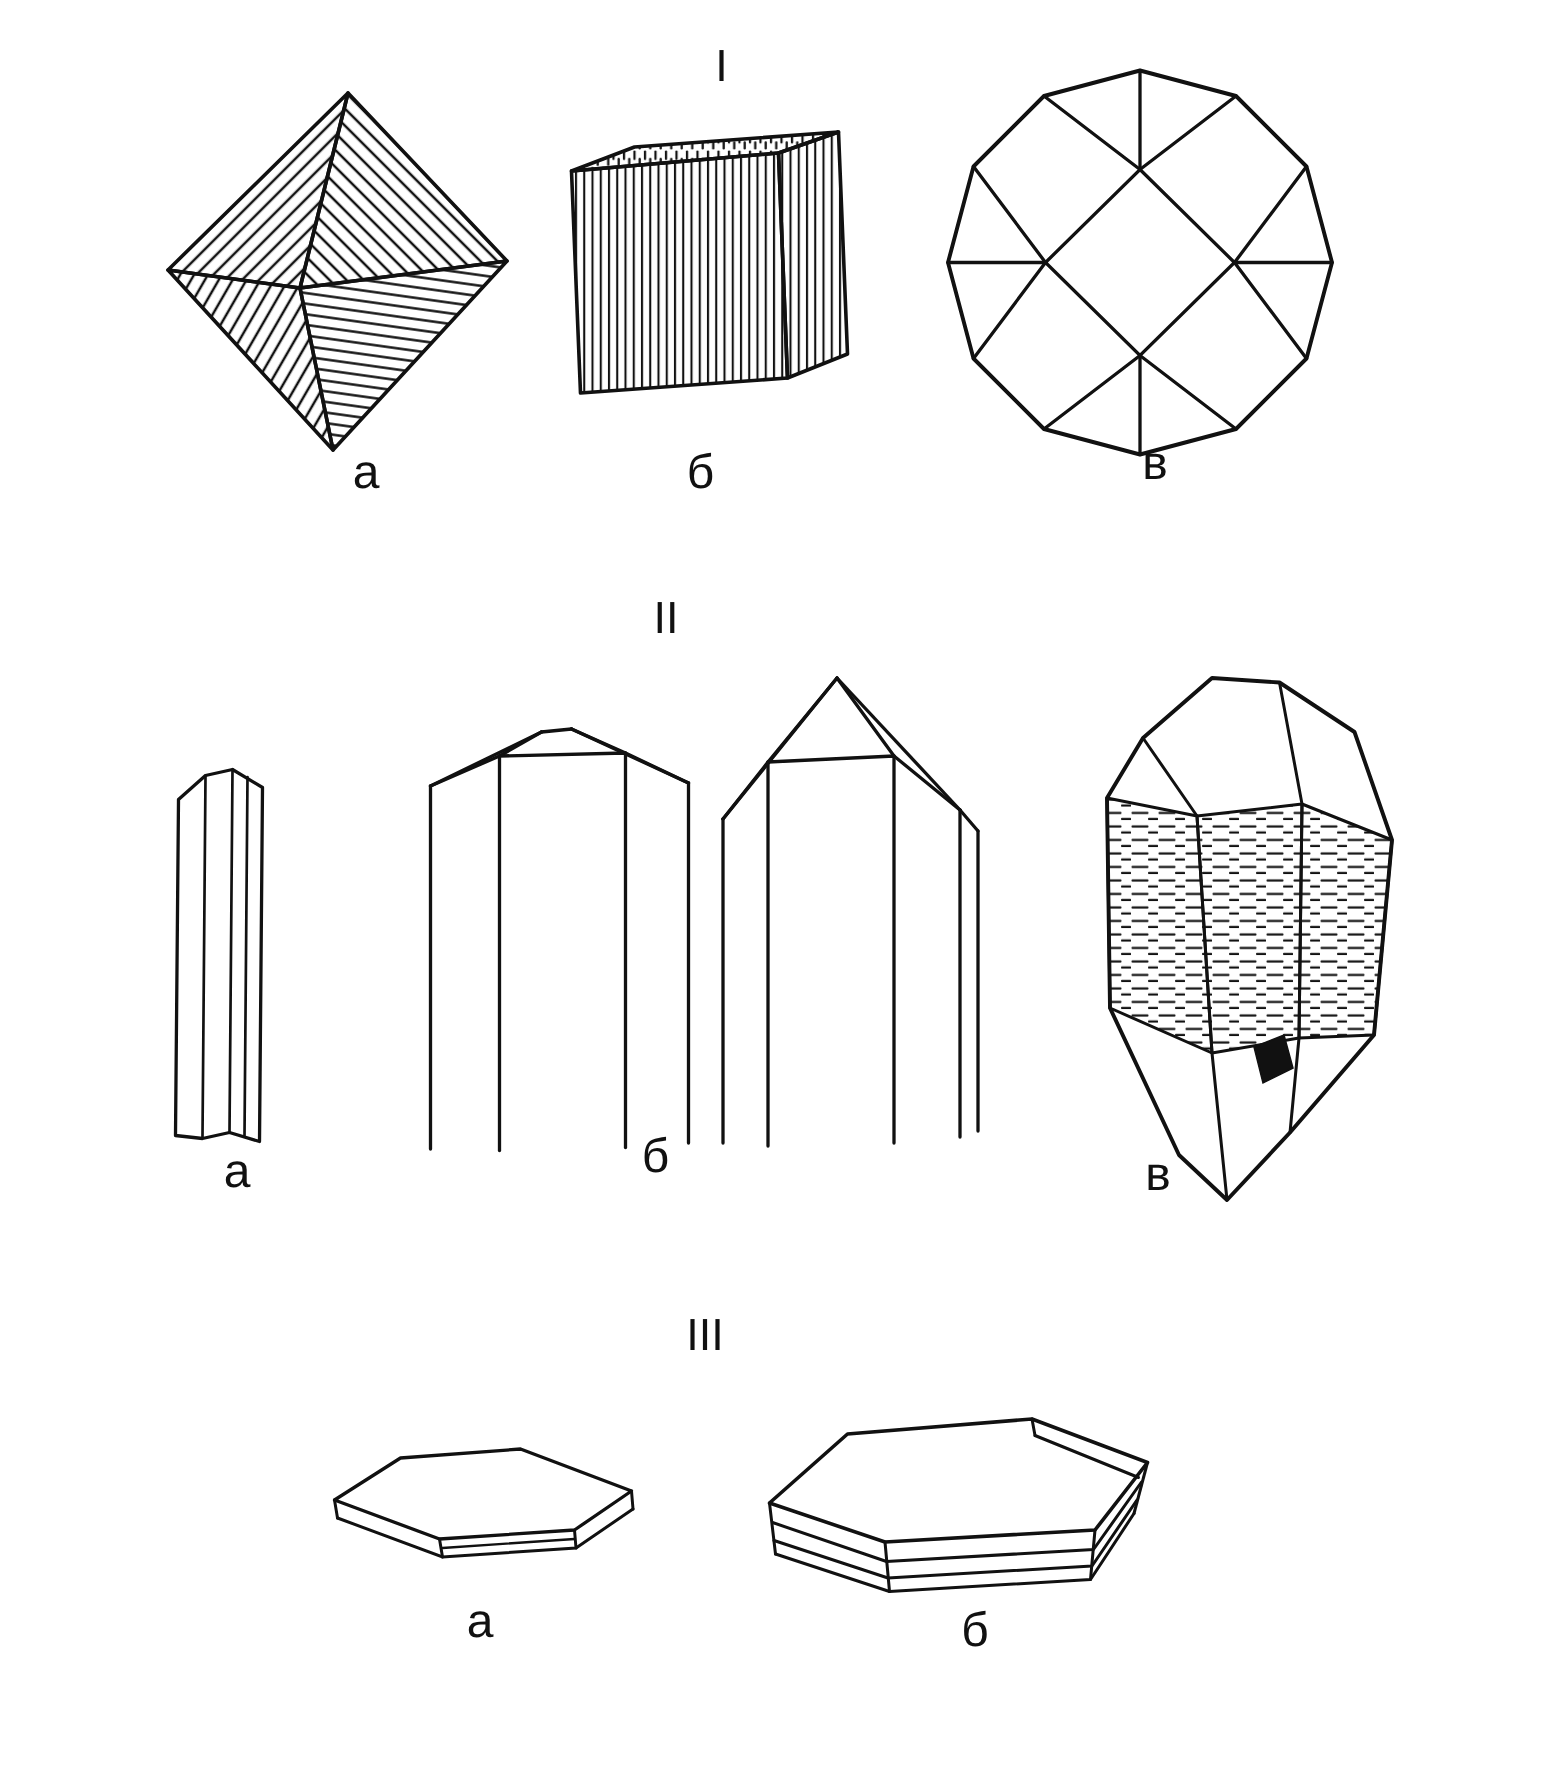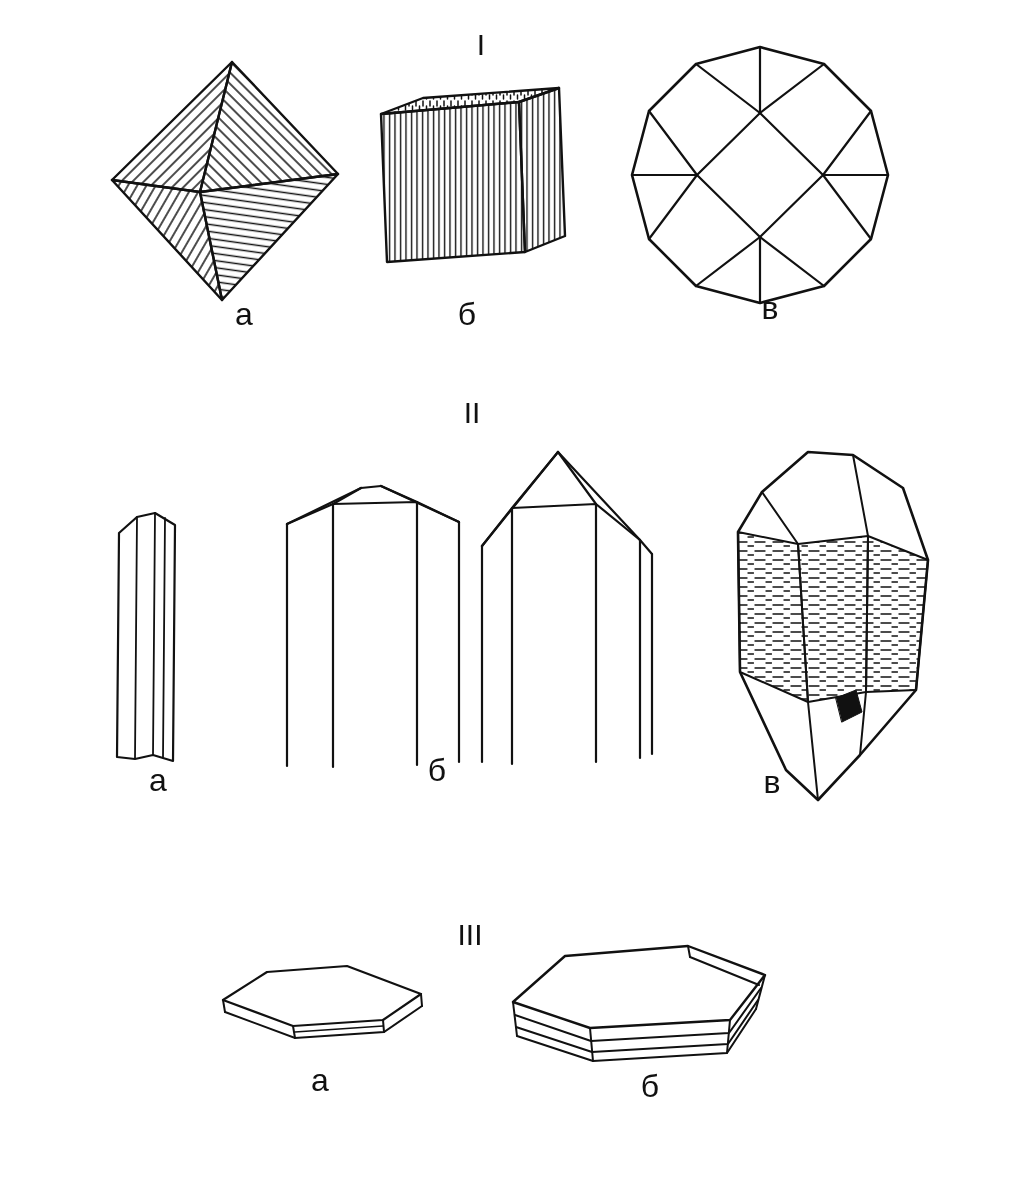--- a/index.html
+++ b/index.html
@@ -79,21 +79,21 @@
       <line x1="82" y1="140" x2="34" y2="204"></line>
         <line x1="82" y1="140" x2="17" y2="140"></line>
         <line x1="82" y1="140" x2="34" y2="76"></line>
     </g>
   </svg>
 
   <div class="lbl" style="left:222px;top:298px">а</div>
   <div class="lbl" style="left:445px;top:298px">б</div>
   <div class="lbl" style="left:748px;top:292px">в</div>
 
-  <div class="lbl numeral" style="left:450px;top:398px">II</div>
+  <div class="lbl numeral" style="left:422px;top:398px">II</div>
 
   <svg class="crystal" style="left:105px;top:505px" width="85" height="265">
     <path d="M12,252 L14,28 L32,12 L50,8 L70,20 L68,256 L48,250 L30,254 Z" fill="#ffffff" stroke="#111" stroke-width="2.2" stroke-linejoin="round"></path>
     <g stroke="#111" stroke-width="1.8">
       <line x1="32" y1="12" x2="30" y2="253"></line>
       <line x1="50" y1="8" x2="48" y2="250"></line>
       <line x1="60" y1="13" x2="58" y2="252"></line>
     </g>
   </svg>
 
@@ -141,21 +141,21 @@
       <line x1="90" y1="262" x2="100" y2="360"></line>
       <line x1="148" y1="252" x2="142" y2="315"></line>
     </g>
     <polygon points="118,258 138,250 144,272 124,282" fill="#111" stroke="#111" stroke-width="1"></polygon>
   </svg>
 
   <div class="lbl" style="left:136px;top:764px">а</div>
   <div class="lbl" style="left:415px;top:754px">б</div>
   <div class="lbl" style="left:750px;top:766px">в</div>
 
-  <div class="lbl numeral" style="left:446px;top:920px;width:48px">III</div>
+  <div class="lbl numeral" style="left:446px;top:876px;width:48px">III</div>
 
   <svg class="crystal" style="left:205px;top:952px" width="235" height="105">
     <polygon points="18,48 62,20 142,14 216,42 178,68 88,74" fill="#ffffff" stroke="#111" stroke-width="2.2" stroke-linejoin="round"></polygon>
     <g stroke="#111" stroke-width="2" fill="none">
       <line x1="18" y1="48" x2="20" y2="60"></line>
       <line x1="88" y1="74" x2="90" y2="86"></line>
       <line x1="178" y1="68" x2="179" y2="80"></line>
       <line x1="216" y1="42" x2="217" y2="54"></line>
       <polyline points="20,60 90,86 179,80 217,54"></polyline>
       <line x1="90" y1="80" x2="178" y2="74" stroke-width="1.6"></line>

